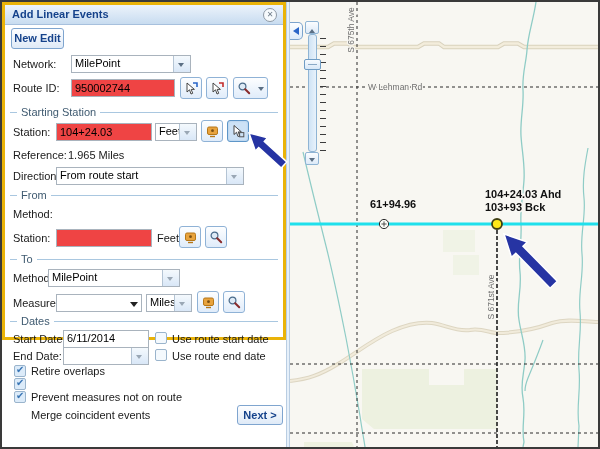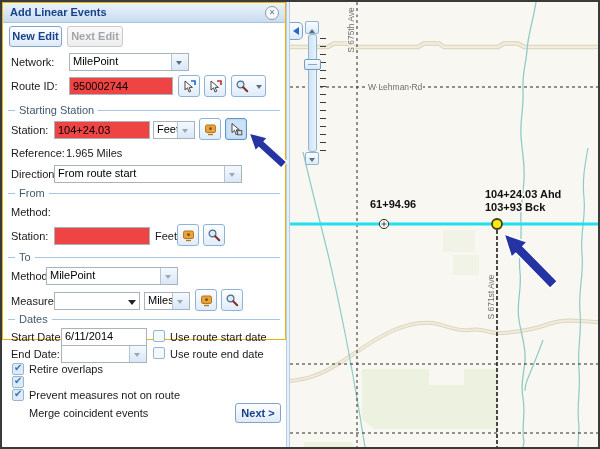--- a/index.html
+++ b/index.html
@@ -3,21 +3,21 @@
 <meta charset="utf-8">
 <style>
   html,body { margin:0; padding:0; background:#e9e9e9; }
   #app {
     position:relative; width:600px; height:449px; box-sizing:border-box;
     border:2px solid #3a3a3a; background:#fff; overflow:hidden;
     font-family:"Liberation Sans","DejaVu Sans",sans-serif; font-size:11px; color:#1a1a1a;
   }
   
   .panel { position:absolute; left:0; top:0; width:284px; height:338px; background:#fff;
-           border:1px solid #eab308; box-sizing:border-box; }
+           border:3px solid #eab308; box-sizing:border-box; }
   .titlebar { position:relative; height:19px; background:linear-gradient(#ecf3fb,#c8dcf0);
               border-bottom:1px solid #a7c0dd; color:#15428b; font-weight:bold;
               line-height:19px; padding-left:7px; }
   .closebtn { position:absolute; right:6px; top:3px; width:12px; height:12px; border:1px solid #8d99a5;
               border-radius:50%; color:#6f7d8a; font-size:8px; line-height:11px; text-align:center; background:#f6fafd;}
   .btn { position:absolute; box-sizing:border-box; border:1px solid #7fa5cf; border-radius:3px;
          background:linear-gradient(#fefeff,#dfeaf7); color:#15428b; font-weight:bold;
          text-align:center; font-size:11px; }
   .btn.disabled { border-color:#c9c9c9; color:#a2a6ab; background:linear-gradient(#fafafa,#ededed); }
   .lbl { position:absolute; white-space:nowrap; color:#1a1a1a; }
@@ -82,21 +82,20 @@
 
 <div id="app">
 
   <div class="panel">
     <div class="titlebar">
       <span>Add Linear Events</span>
       <span class="closebtn">✕</span>
     </div>
 
     <div class="btn" style="left:6px;top:23px;width:53px;height:21px;line-height:19px;">New Edit</div>
-    <div class="btn disabled" style="left:64px;top:23px;width:56px;height:21px;line-height:19px;">Next Edit</div>
 
     <div class="lbl" style="left:8px;top:53px;">Network:</div>
     <div class="combofield" style="left:66px;top:50px;width:120px;">
       <div class="val">MilePoint</div>
       <div class="ddbtn"></div>
     </div>
 
     <div class="lbl" style="left:8px;top:77px;">Route ID:</div>
     <input class="tinput" style="left: 66px; top: 74px; width: 104px;" value="950002744">
     <div class="iconbtn" style="left:175px;top:72px;">

